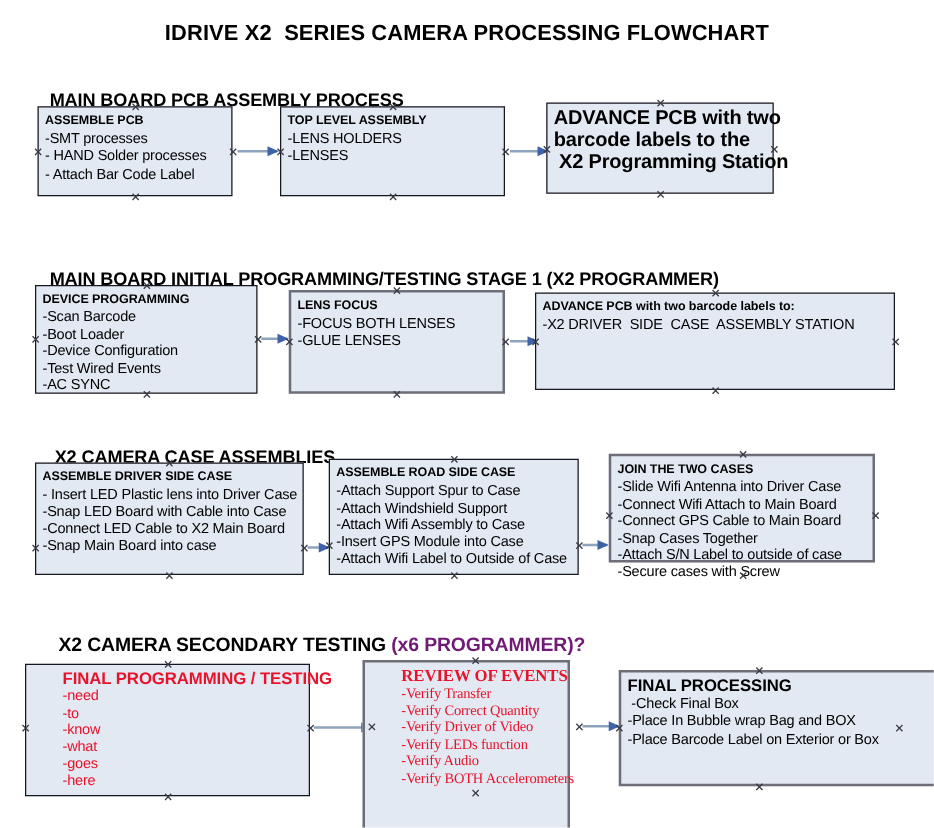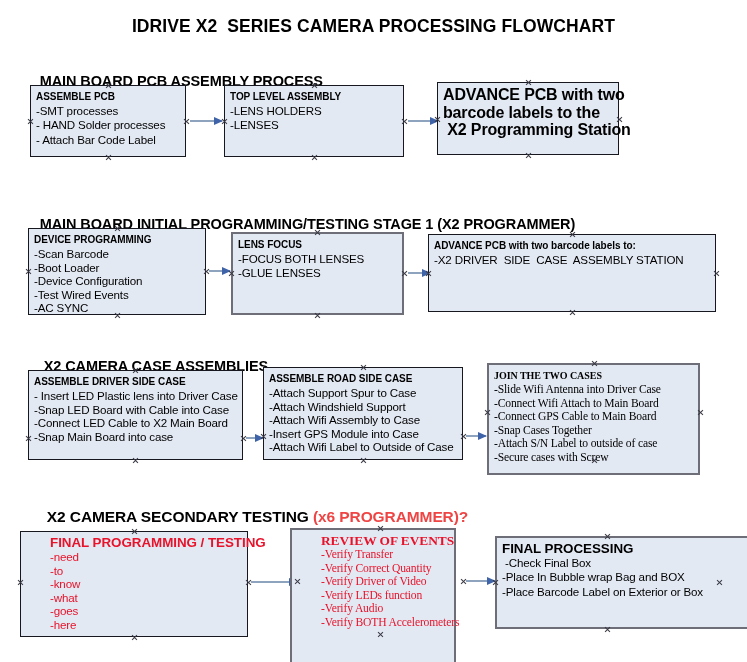--- a/index.html
+++ b/index.html
@@ -34,21 +34,21 @@
     white-space: pre;
   }
   .section-head {
     position: absolute;
     font-size: 14.5px;
     font-weight: bold;
     white-space: pre;
     letter-spacing: -0.1px;
   }
   .section-head .red {
-    color: #ef4444;
+    color: #701a75;
   }
 
   
   .fbox {
     position: absolute;
     background: #e3e9f3;
     box-sizing: border-box;
     border: 1.3px solid #17171f;
     padding: 3px 4px 0 5px;
     overflow: visible;
@@ -236,21 +236,21 @@
     <div class="bx-line">-Insert GPS Module into Case</div>
     <div class="bx-line">-Attach Wifi Label to Outside of Case</div>
   </div>
   <div class="handle" style="left:363px; top:367px;"></div>
   <div class="handle" style="left:363px; top:460px;"></div>
   <div class="handle" style="left:263px; top:436px;"></div>
   <div class="handle" style="left:463px; top:436px;"></div>
 
   <div class="conn" style="left:466px; top:435px; width:20px;"></div>
 
-  <div class="fbox thick tight" style="left:487px; top:363px; width:213px; height:112px;font-family:Liberation Serif, serif;">
+  <div class="fbox thick tight" style="left:487px; top:363px; width:213px; height:87px;">
     <div class="bx-title">JOIN THE TWO CASES</div>
     <div class="bx-line">-Slide Wifi Antenna into Driver Case</div>
     <div class="bx-line">-Connect Wifi Attach to Main Board</div>
     <div class="bx-line">-Connect GPS Cable to Main Board</div>
     <div class="bx-line">-Snap Cases Together</div>
     <div class="bx-line">-Attach S/N Label to outside of case</div>
     <div class="bx-line">-Secure cases with Screw</div>
   </div>
   <div class="handle" style="left:594px; top:363px;"></div>
   <div class="handle" style="left:594px; top:460px;"></div>

